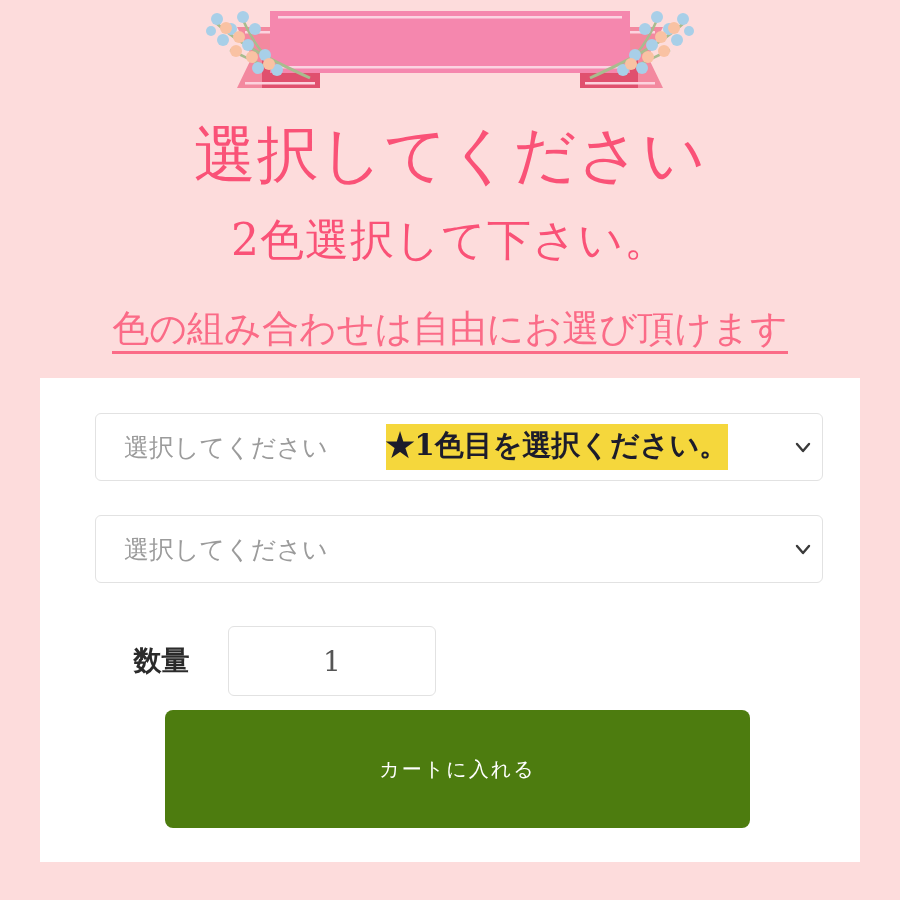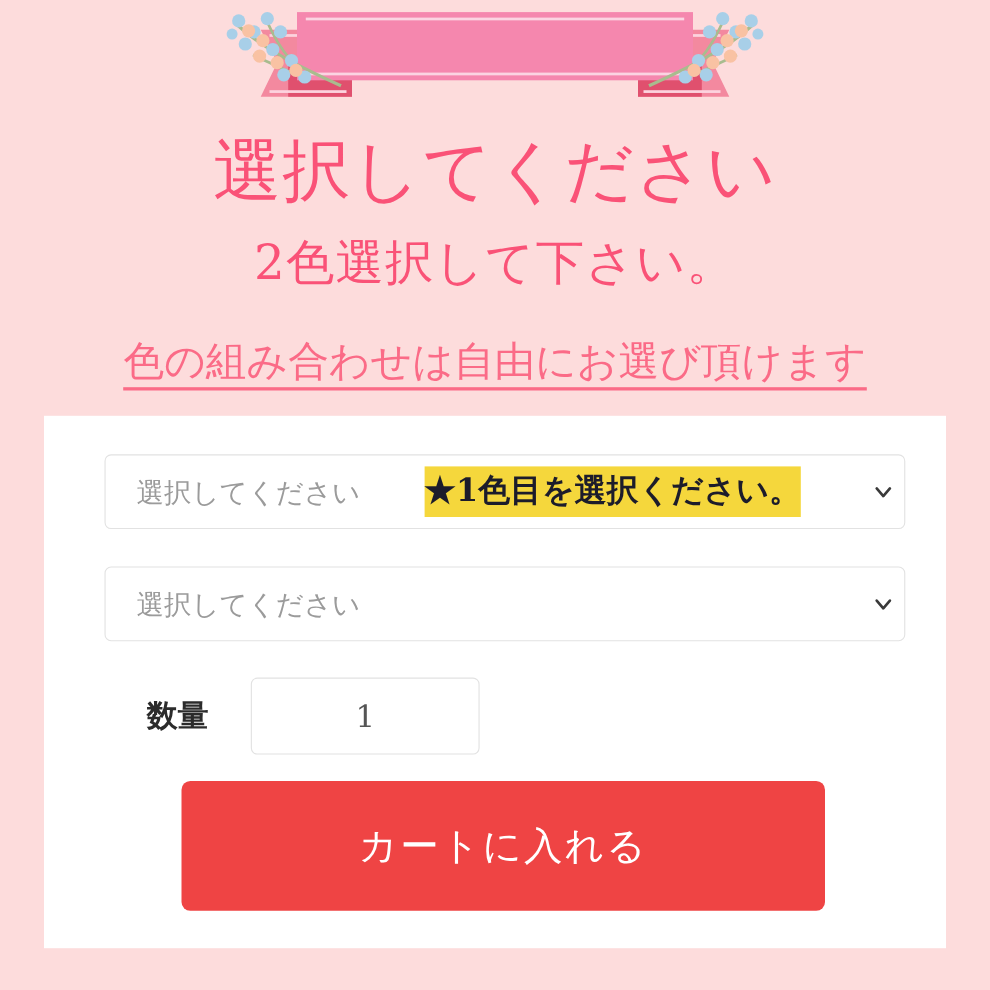--- a/index.html
+++ b/index.html
@@ -130,21 +130,21 @@
     height: 22px;
     display: flex;
     align-items: center;
     justify-content: center;
   }
 
   
   .qty-row {
     position: absolute;
     left: 55px;
-    top: 238px;
+    top: 248px;
     width: 728px;
     height: 70px;
     display: flex;
     align-items: center;
   }
   .qty-label {
     font-family: "DejaVu Sans", "Liberation Sans", sans-serif;
     font-size: 28px;
     font-weight: bold;
     color: #2b2b2b;
@@ -170,24 +170,24 @@
 
   
   .cart-button {
     position: absolute;
     left: 125px;
     top: 332px;
     width: 585px;
     height: 118px;
     border: none;
     border-radius: 8px;
-    background: #ef4444;
+    background: #4d7c0f;
     color: #ffffff;
     font-family: "DejaVu Sans", "Liberation Sans", sans-serif;
-    font-size: 35px;
+    font-size: 20px;
     letter-spacing: 2px;
     cursor: pointer;
     display: flex;
     align-items: center;
     justify-content: center;
   }
 </style>
 </head>
 <body>
 

